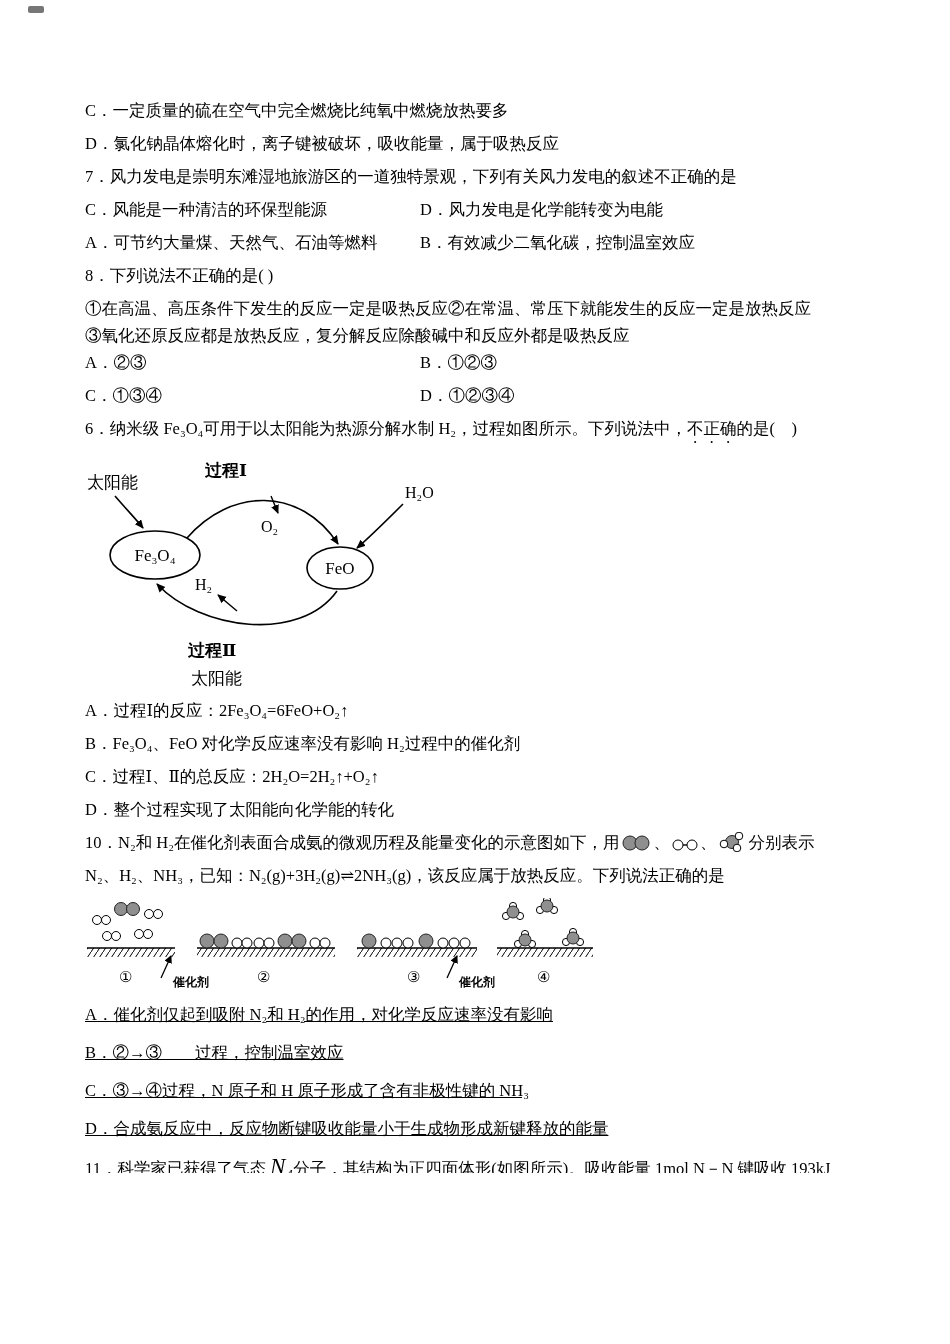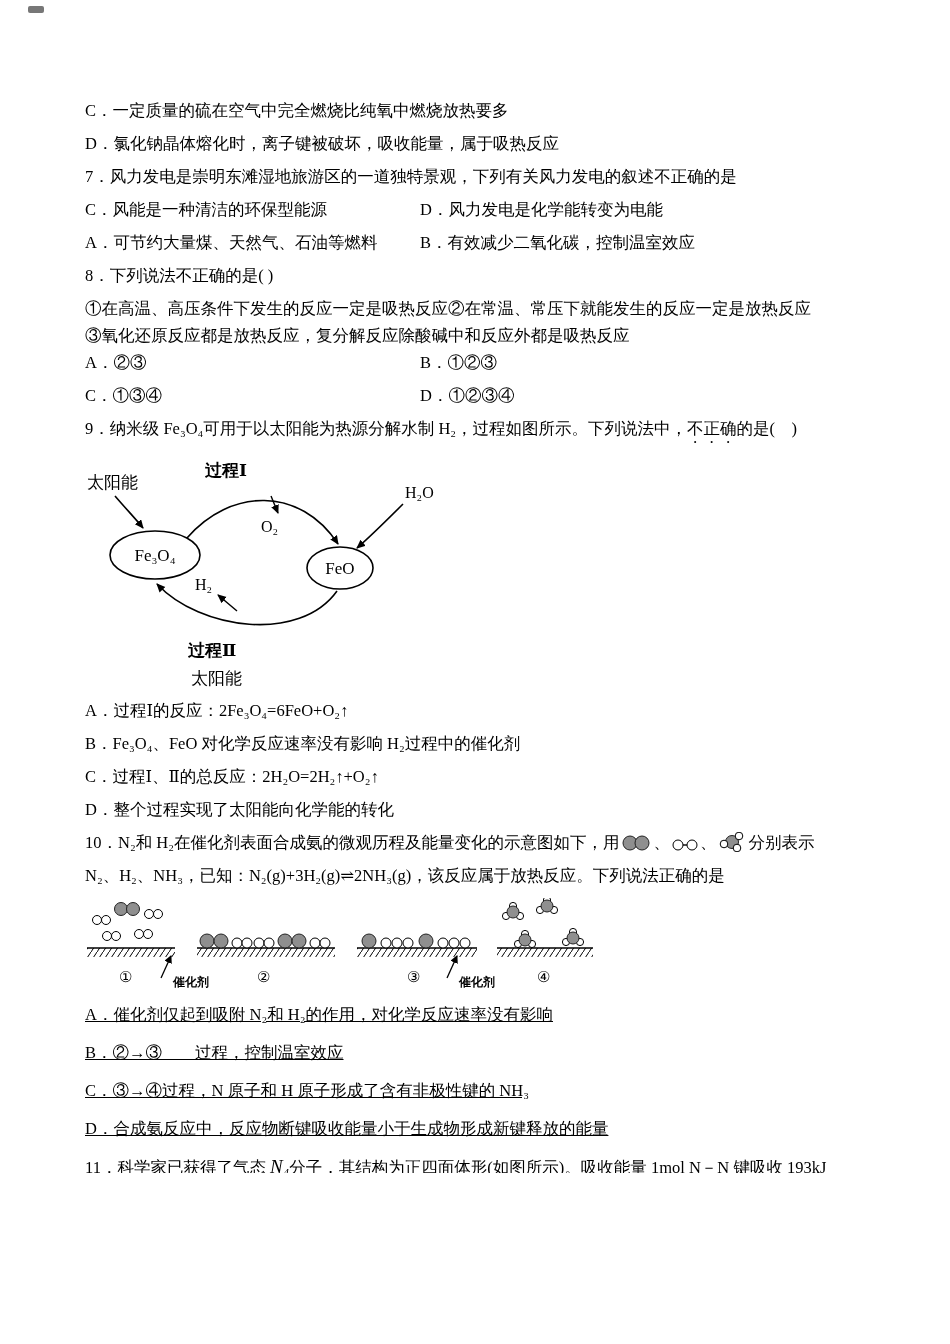--- a/index.html
+++ b/index.html
@@ -25,21 +25,21 @@
   .diagram.q9 { margin: 8px 0 10px 0; }
   .diagram.q10 { margin: 6px 0 10px 0; }
   .mol { vertical-align: -4px; margin: 0 2px; }
   .emph {
     -webkit-text-emphasis: filled dot;
     -webkit-text-emphasis-position: under right;
     text-emphasis: filled dot;
     text-emphasis-position: under right;
     text-align: right;
   }
-  .n4 { font-size: 19px; font-style: italic; }
+  .n4 { font-size: 23px; font-style: italic; }
   .artifact { position: absolute; background: #888; }
   .artifact-top { left: 28px; top: 6px; width: 16px; height: 7px; border-radius: 2px; background: #777; }
   .artifact-left-line { left: 38px; top: 1266px; width: 2px; height: 78px; background: #555; }
   svg text { font-family: "Liberation Serif", "DejaVu Serif", serif; }
 </style>
 </head>
 <body>
 
 <div class="page">
 
@@ -64,21 +64,21 @@
   <p class="line tight">③氧化还原反应都是放热反应，复分解反应除酸碱中和反应外都是吸热反应</p>
   <div class="line two-col">
     <span class="col-a">A．②③</span>
     <span>B．①②③</span>
   </div>
   <div class="line two-col">
     <span class="col-a">C．①③④</span>
     <span>D．①②③④</span>
   </div>
 
-  <p class="line"><span>9．纳米级 Fe₃O₄可用于以太阳能为热源分解水制 H₂，过程如图所示。下列说法中，</span><span class="emph">不正确</span><span>的是(　)</span></p>
+  <p class="line"><span>6．纳米级 Fe₃O₄可用于以太阳能为热源分解水制 H₂，过程如图所示。下列说法中，</span><span class="emph">不正确</span><span>的是(　)</span></p>
 
   <svg class="diagram q9" width="460" height="232" viewBox="0 0 460 232">
     <defs>
       <marker id="arr" markerWidth="12" markerHeight="10" refX="8" refY="4" orient="auto" markerUnits="userSpaceOnUse">
         <path d="M0,0 L9,4 L0,8 z" fill="#000"></path>
       </marker>
     </defs>
     <text x="2" y="30" font-size="17">太阳能</text>
     <path d="M 30 38 C 42 52, 50 60, 58 70" fill="none" stroke="#000" stroke-width="1.6" marker-end="url(#arr)"></path>
     <text x="120" y="18" font-size="17" font-weight="bold">过程Ⅰ</text>

